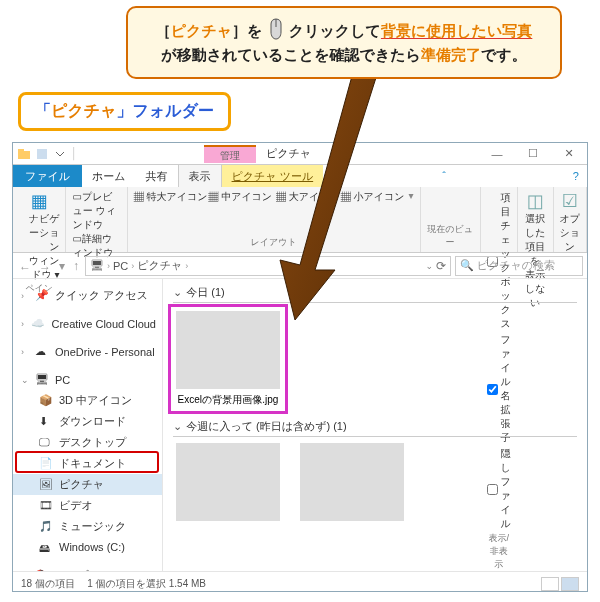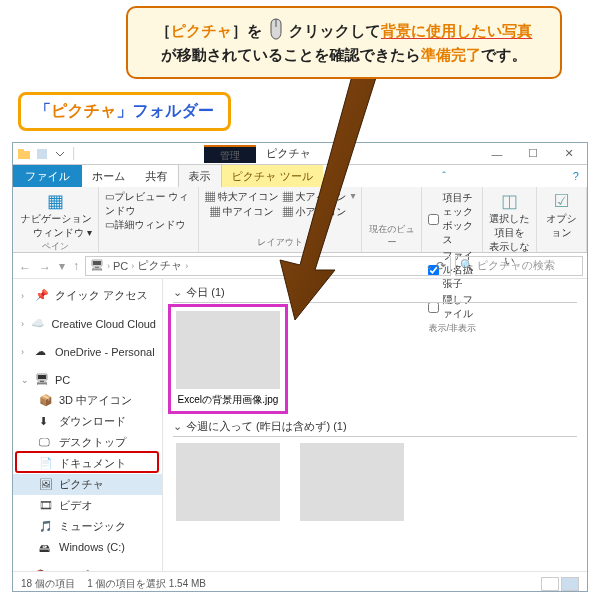--- a/index.html
+++ b/index.html
@@ -63,59 +63,59 @@
   .titlebar {
     height: 22px;
     display: flex; align-items: center;
     background: #fff;
     border-bottom: 1px solid #ccc;
   }
   .qat { display:flex; gap:4px; padding-left:4px; }
   .qat-ico { width:14px; height:14px; }
   .tab-manage {
     margin-left: 126px;
-    background: #0f172a;
+    background: #f9a8d4;
     color:#666;
     font-size: 10px;
     padding: 2px 16px 0;
     border-top: 2px solid #d66b00;
   }
   .titlebar .title { margin-left: 10px; color:#333; font-size:11px; }
   .winbtns { margin-left:auto; display:flex; }
   .winbtn { width:36px; height:22px; display:flex; align-items:center; justify-content:center; color:#666; font-size:11px; }
 
   
   .ribbon-tabs {
     height: 22px;
     display:flex; align-items:center;
     background:#fff;
     font-size:11px;
   }
   .rtab-file { background:#1c8ac9; color:#fff; padding:4px 12px; }
   .rtab { padding:4px 10px; color:#333; }
   .rtab.active { border:1px solid #ccc; border-bottom:1px solid #f5f5f5; background:#f5f5f5; }
-  .rtab-tool { background:#fff09a; color:#7a5a00; padding:4px 10px; }
+  .rtab-tool { background:#fff09a; color:#7a5a00; padding:4px 10px;text-decoration:underline; }
   .ribbon-tabs .help { margin-left:auto; color:#1c8ac9; padding:4px 8px; }
 
   
   .ribbon {
     height: 66px;
     background:#f5f5f5;
     border-bottom:1px solid #ccc;
     display:flex;
     font-size:10px;
     color:#333;
   }
   .rgroup { border-right:1px solid #ddd; padding:3px 6px; display:flex; flex-direction:column; }
   .rgroup .glabel { margin-top:auto; text-align:center; color:#777; font-size:9px; }
   .rg-nav { width:86px; }
   .rg-nav .navico { font-size:18px; color:#1c8ac9; text-align:center; }
   .rg-layout { flex:0 0 140px; }
   .icon-row { display:flex; gap:4px; align-items:flex-start; }
-  .icon-labels { display:flex; flex-direction:column; gap:1px;text-align:center; }
+  .icon-labels { display:flex; flex-direction:row; gap:1px; }
   .icon-labels span { white-space:nowrap; }
   .rg-view { flex:0 0 60px; }
   .rg-show { flex:1; }
   .rg-show .chk { display:flex; gap:3px; align-items:center; margin:1px 0; }
   .rg-sel { width:54px; text-align:center; }
   .rg-opt { width:50px; text-align:center; }
 
   
   .addr {
     height:26px; display:flex; align-items:center;

